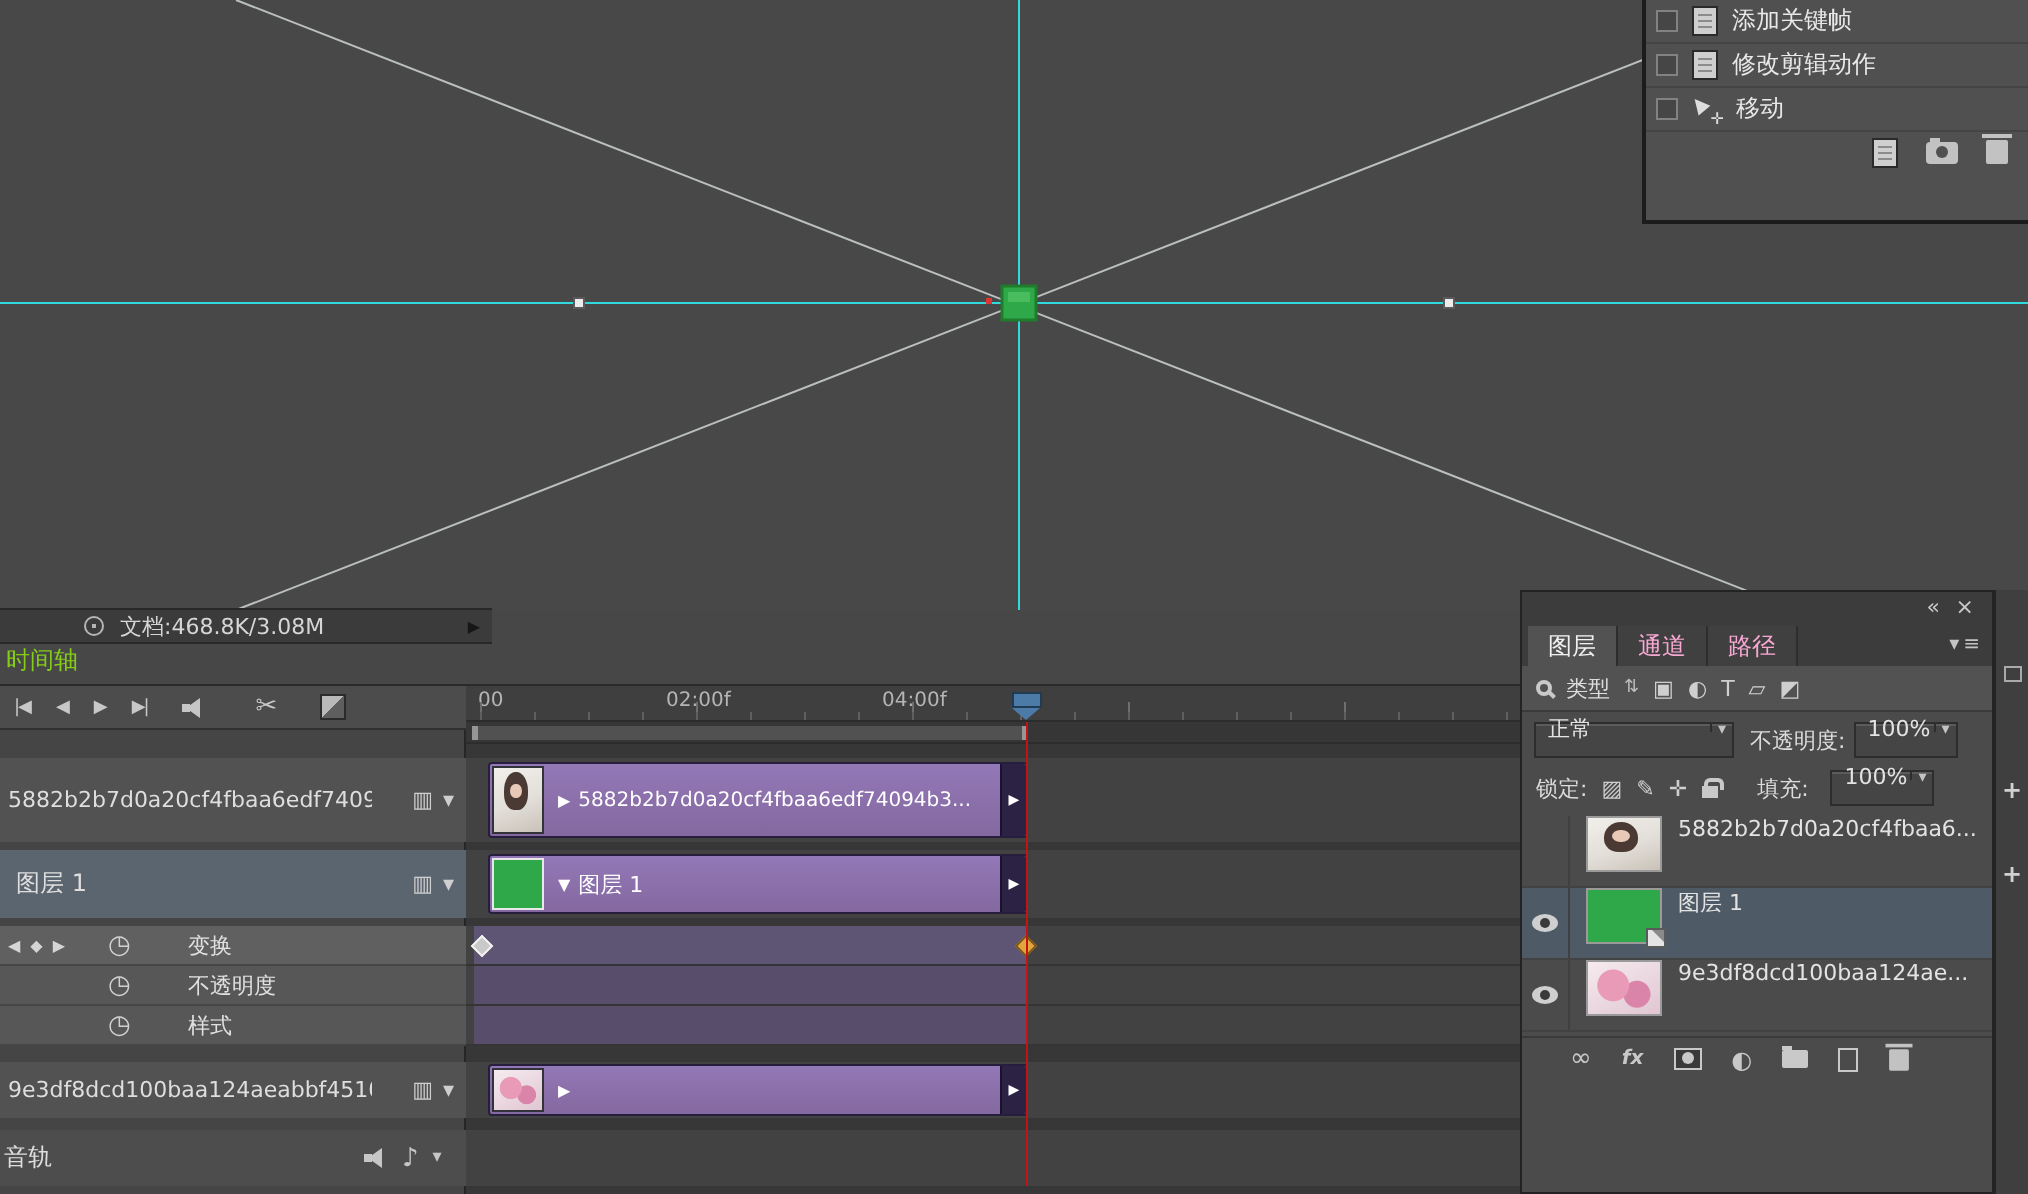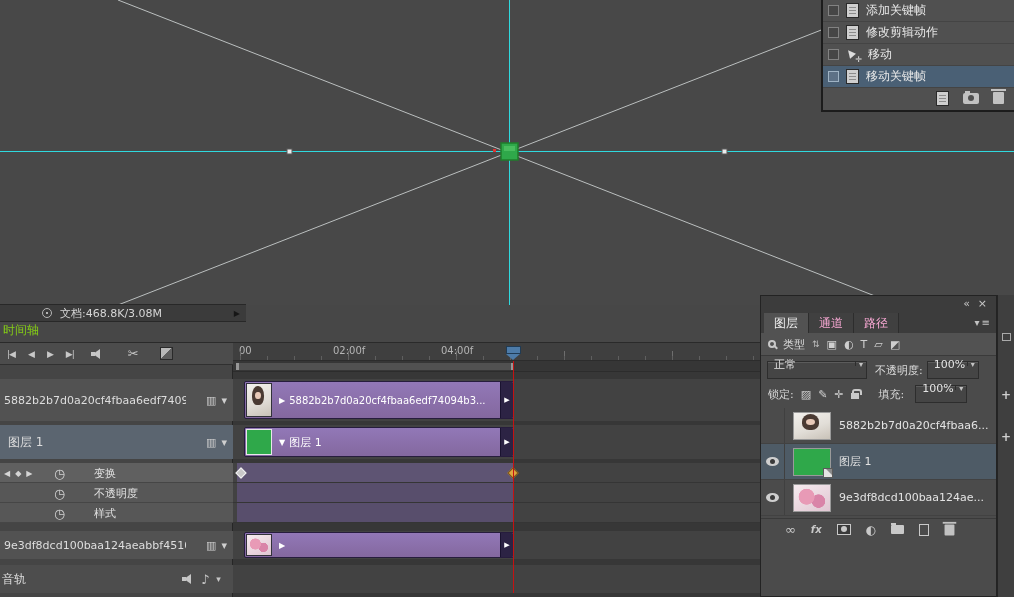--- a/index.html
+++ b/index.html
@@ -136,21 +136,21 @@
   .ps-select .sel-arrow { margin-left:auto; font-size:8px; color:#c3c3c3; border-left:1px solid #2d2d2d; padding:0 3px;
                           height:100%; display:flex; align-items:center; font-style:normal; }
   .ps-select.small { width:52px; }
   .lp-lbl { color:#dcdcdc; white-space:nowrap; }
   #lp-blend .lp-lbl { margin-left:8px; margin-right:4px; }
   #lp-lock { height:26px; display:flex; align-items:center; padding:0 7px; gap:7px; }
   .lock-ic { width:8px; height:6px; background:#c9c9c9; position:relative; margin-top:3px; flex:none; }
   .lock-ic::before { content:""; position:absolute; left:1px; top:-4px; width:6px; height:4px; border:2px solid #c9c9c9; border-bottom:none; border-radius:3px 3px 0 0; }
   #lp-lock .fill { margin-left:13px; margin-right:4px; }
   #lp-list { position:absolute; left:0; right:0; top:112px; height:110px; overflow:hidden; }
-  .lrow { height:36px; display:flex; align-items:center; border-bottom:1px solid #424242; position:relative; }
+  .lrow { height:36px; display:flex; border-bottom:1px solid #424242; position:relative; }
   .lrow.selected { background:var(--selection,#4e5b66); }
   .eyecell { width:24px; align-self:stretch; border-right:1px solid #404040; display:flex; align-items:center; justify-content:center; flex:none; }
   .eye-ic { width:13px; height:9px; background:#cfcfcf; border-radius:50%; position:relative; }
   .eye-ic::before { content:""; position:absolute; left:4px; top:2px; width:5px; height:5px; border-radius:50%; background:#3a3a3a; }
   .lthumb { width:38px; height:28px; margin-left:8px; flex:none; position:relative; border:1px solid #9a9a9a; }
   .lname { margin-left:8px; color:#e3e3e3; white-space:nowrap; overflow:hidden; font-size:11px; }
   .badge { position:absolute; right:-3px; bottom:-3px; width:10px; height:10px; background:#e4e4e4; border:1px solid #5a5a5a; }
   .badge::before { content:""; position:absolute; right:0; top:0; border:3px solid #8a8a8a; border-left-color:transparent; border-bottom-color:transparent; }
   #lp-tools { position:absolute; left:0; right:0; top:222px; height:22px; border-top:1px solid #3a3a3a;
               display:flex; align-items:center; gap:15px; padding:0 24px; color:#c9c9c9; }
@@ -207,25 +207,20 @@
     <div class="hrow">
       <span class="hchk"></span>
       <span class="doc-ic"></span>
       <span class="hlbl">修改剪辑动作</span>
     </div>
     <div class="hrow">
       <span class="hchk"></span>
       <span class="move-ic"></span>
       <span class="hlbl">移动</span>
     </div>
-    <div class="hrow selected">
-      <span class="hchk"></span>
-      <span class="doc-ic"></span>
-      <span class="hlbl">移动关键帧</span>
-    </div>
     <div id="htools">
       <span class="doc-ic"></span>
       <span class="camera-ic"></span>
       <span class="trash-ic"></span>
     </div>
   </div>
 
   <div id="statusbar">
     <span id="sb-ic"></span>
     <span id="sb-text">文档:468.8K/3.08M</span>

